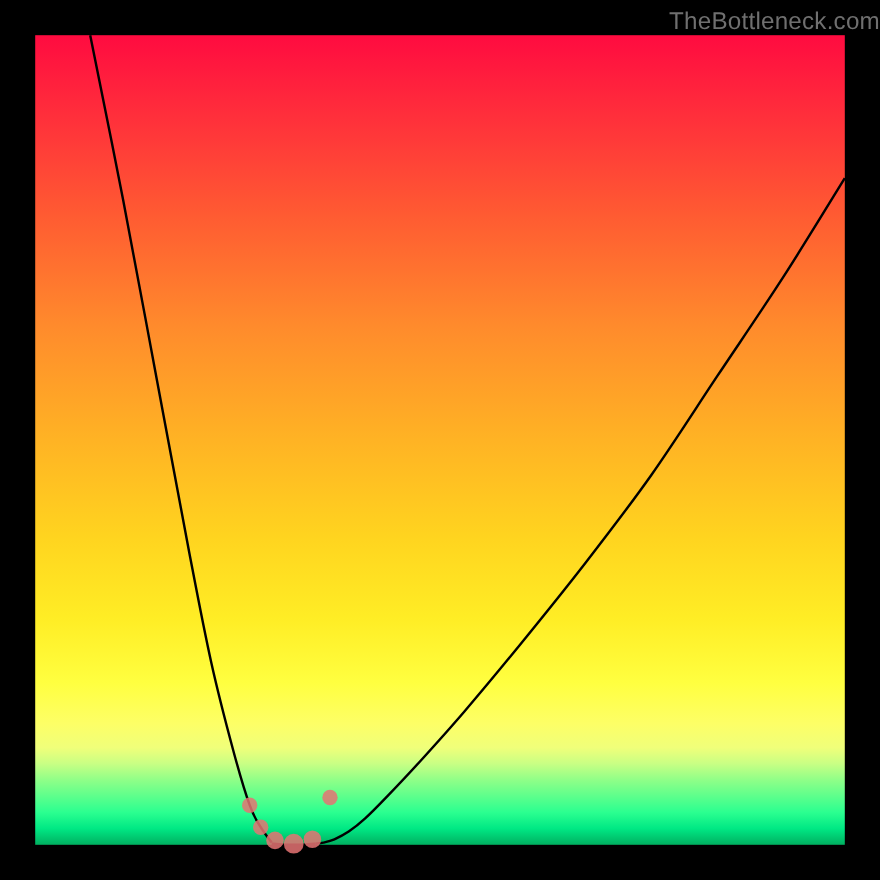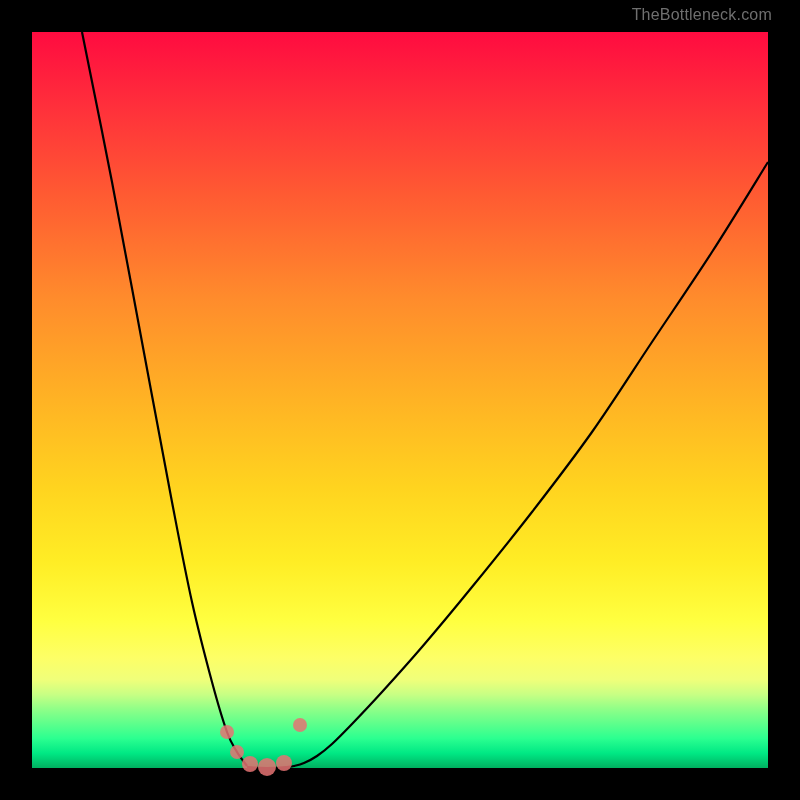--- a/index.html
+++ b/index.html
@@ -33,23 +33,23 @@
       #8fff88 92%,
       #5dff8c 94%,
       #2bff90 96%,
       #00e884 98%,
       #00b060 100%
     );
   }
   .watermark {
     position: absolute;
     top: 6px;
-    right: 28px;
+    right: 0;
     color: #6f6f6f;
-    font-size: 16px;
+    font-size: 22px;
     letter-spacing: 0.2px;
     font-weight: 500;
     z-index: 10;
   }
   svg.curve {
     position: absolute;
     left: 0;
     top: 0;
     width: 736px;
     height: 736px;

